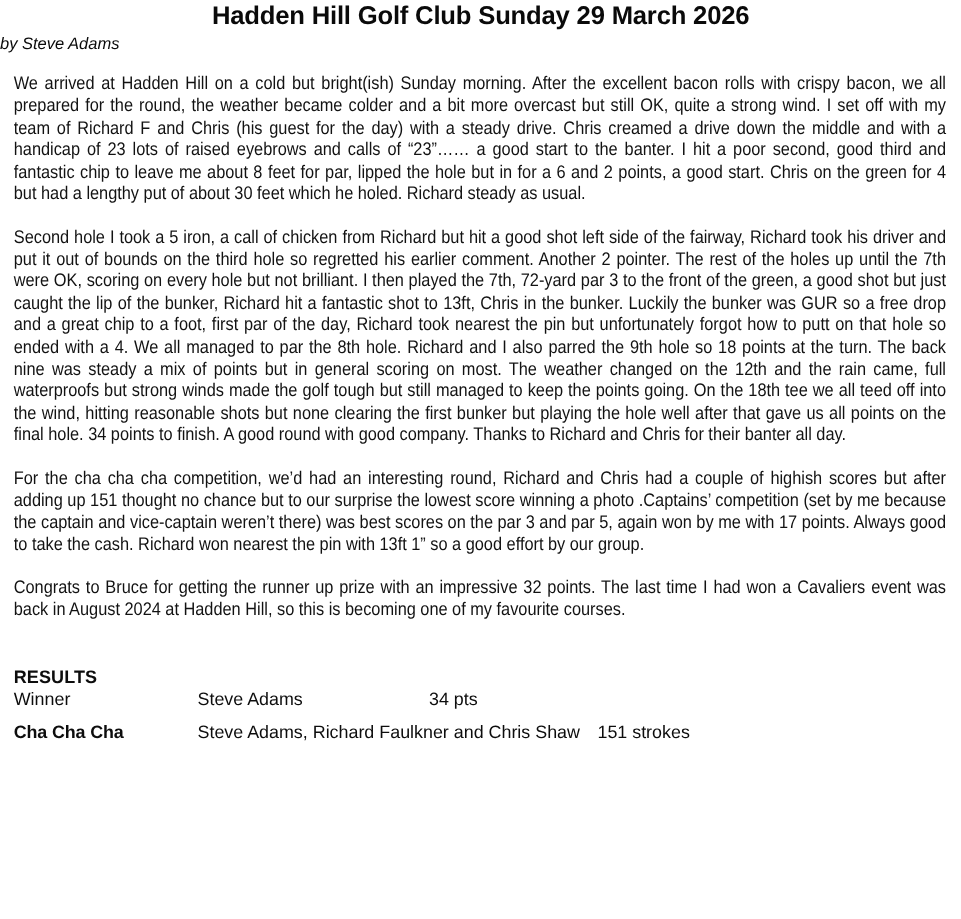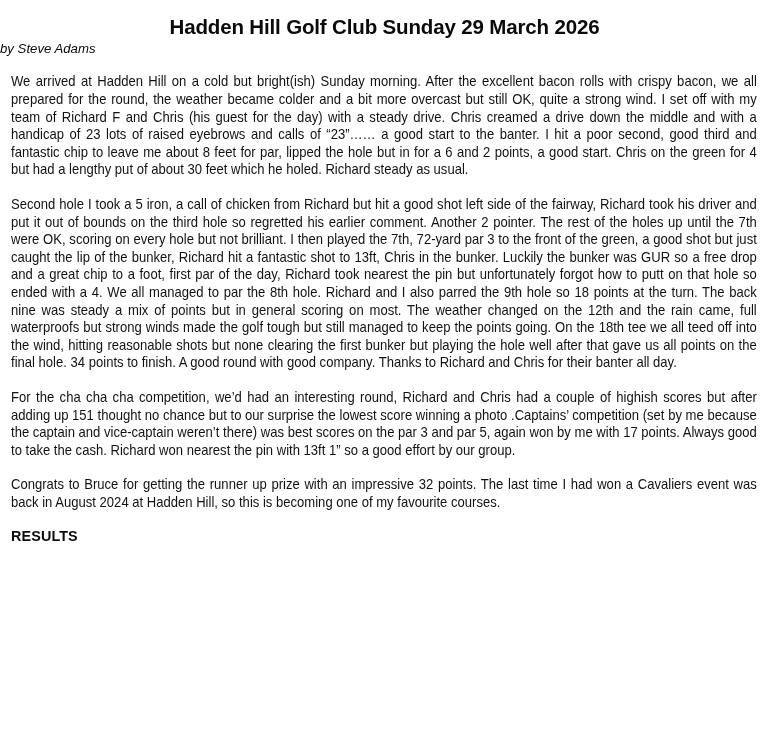--- a/index.html
+++ b/index.html
@@ -25,21 +25,21 @@
   }
 
   
   .doc-title {
     text-align: center;
     font-family: "Liberation Sans", sans-serif;
     font-weight: bold;
     font-size: 20.5px;
     letter-spacing: -0.15px;
     margin: 0;
-    padding-top: 16px;
+    padding-top: 2px;
     line-height: 1.12;
     color: #0a0a0a;
   }
   .doc-subtitle {
     text-align: left;
     font-family: "Liberation Sans", sans-serif;
     font-style: italic;
     font-size: 13.2px;
     margin: 3px 0 0 0;
     line-height: 1.1;
@@ -63,21 +63,21 @@
     color: #121212;
     transform: scaleX(0.895);
     transform-origin: left top;
     width: 111.7%;
     hyphens: none;
   }
   p.para:last-of-type { margin-bottom: 0; }
 
   
   .results {
-    margin-top: 16px;
+    margin-top: 36px;
     padding-left: 11px;
   }
   .results-heading {
     font-family: "Liberation Sans", sans-serif;
     font-weight: bold;
     font-size: 14.4px;
     line-height: 17px;
     margin: 0 0 1px 0;
     letter-spacing: 0.1px;
   }
@@ -122,19 +122,28 @@
     <p class="para">Second hole I took a 5 iron, a call of chicken from Richard but hit a good shot left side of the fairway, Richard took his driver and put it out of bounds on the third hole so regretted his earlier comment. Another 2 pointer. The rest of the holes up until the 7th were OK, scoring on every hole but not brilliant. I then played the 7th, 72-yard par 3 to the front of the green, a good shot but just caught the lip of the bunker, Richard hit a fantastic shot to 13ft, Chris in the bunker. Luckily the bunker was GUR so a free drop and a great chip to a foot, first par of the day, Richard took nearest the pin but unfortunately forgot how to putt on that hole so ended with a 4. We all managed to par the 8th hole. Richard and I also parred the 9th hole so 18 points at the turn. The back nine was steady a mix of points but in general scoring on most. The weather changed on the 12th and the rain came, full waterproofs but strong winds made the golf tough but still managed to keep the points going. On the 18th tee we all teed off into the wind, hitting reasonable shots but none clearing the first bunker but playing the hole well after that gave us all points on the final hole. 34 points to finish. A good round with good company. Thanks to Richard and Chris for their banter all day.</p>
     <p class="para">For the cha cha cha competition, we’d had an interesting round, Richard and Chris had a couple of highish scores but after adding up 151 thought no chance but to our surprise the lowest score winning a photo .Captains’ competition (set by me because the captain and vice-captain weren’t there) was best scores on the par 3 and par 5, again won by me with 17 points. Always good to take the cash. Richard won nearest the pin with 13ft 1” so a good effort by our group.</p>
     <p class="para">Congrats to Bruce for getting the runner up prize with an impressive 32 points. The last time I had won a Cavaliers event was back in August 2024 at Hadden Hill, so this is becoming one of my favourite courses.</p>
   </div>
 
   <div class="results">
     <div class="results-heading">RESULTS</div>
 
     <table class="results-table">
       <tbody>
+        <tr>
+          <td class="col-label">Winner</td>
+          <td class="col-name">Steve Adams</td>
+          <td class="col-value">34 pts</td>
+        </tr>
 
 
+        <tr class="spaced">
+          <td class="col-label bold-label">Cha Cha Cha</td>
+          <td class="wide-value" colspan="2"><span>Steve Adams, Richard Faulkner and Chris Shaw</span><span class="inline-gap"></span><span>151 strokes</span></td>
+        </tr>
       </tbody>
     </table>
   </div>
 
 </div>
 
 </body></html>

